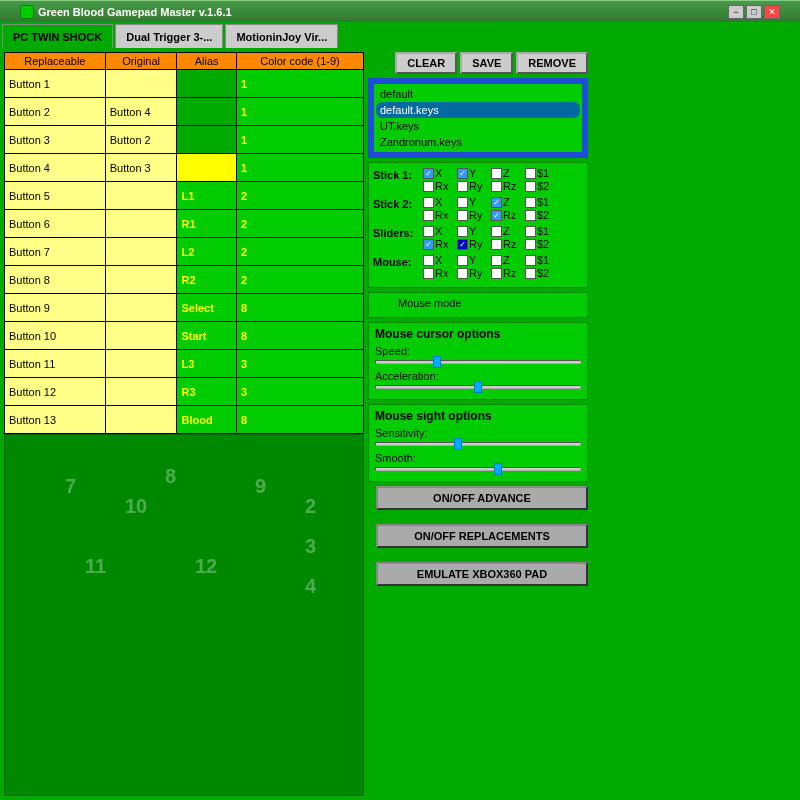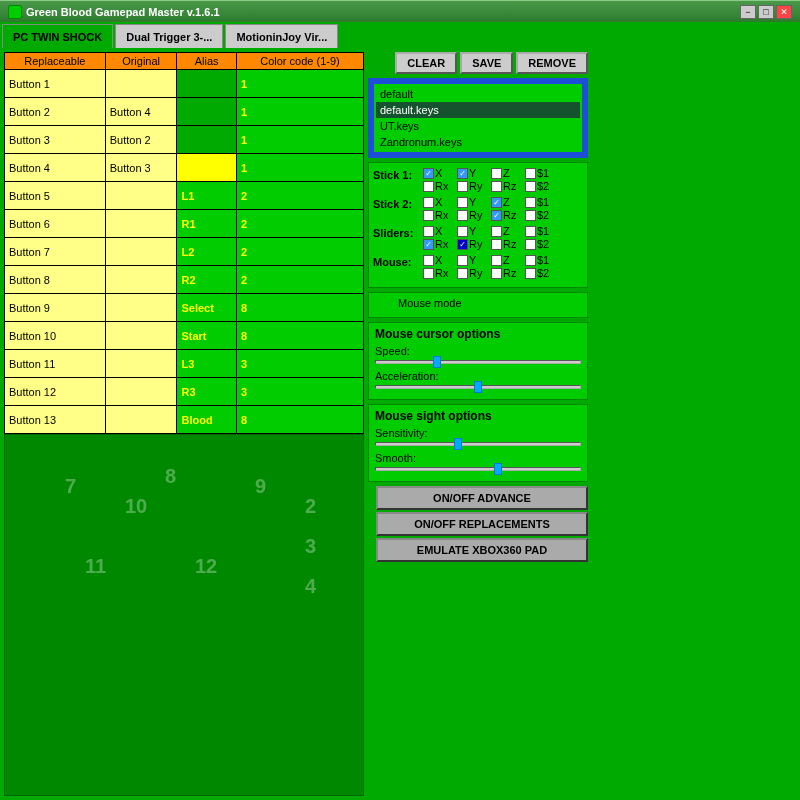--- a/index.html
+++ b/index.html
@@ -4,21 +4,21 @@
   <style>
     * { box-sizing: border-box; margin: 0; padding: 0; font-family: Arial, sans-serif; font-size: 11px; }
     body { background: #00aa00; width: 800px; height: 800px; overflow: hidden; }
 
     
     #titlebar {
       background: linear-gradient(to bottom, #4a9a4a, #2d7a2d);
       height: 22px;
       display: flex;
       align-items: center;
-      padding: 0 8px;
+      padding: 0 20px;
       border-top: 1px solid #88cc88;
     }
     #titlebar-icon { width: 14px; height: 14px; background: #00cc00; border: 1px solid #008800; margin-right: 4px; border-radius: 2px; }
     #titlebar-title { color: white; font-size: 11px; font-weight: bold; flex: 1; }
     #titlebar-controls { display: flex; gap: 2px; }
     .titlebar-btn { width: 16px; height: 14px; background: #cccccc; border: 1px solid #666; font-size: 9px; display: flex; align-items: center; justify-content: center; cursor: pointer; }
 
     
     #main { display: flex; flex-direction: column; height: 778px; background: #00aa00; padding: 2px; }
 
@@ -103,21 +103,21 @@
       background: #00cc00;
       border: 6px solid #1d4ed8;
       padding: 2px;
     }
     #profile-label { color: black; padding: 2px 4px; font-size: 11px; }
     .profile-item {
       padding: 2px 4px;
       cursor: pointer;
       font-size: 11px;
     }
-    .profile-item.selected { background: #14532d; color: white; }
+    .profile-item.selected { background: #0369a1; color: white; border-radius: 6px; }
     .profile-item.normal { color: black; }
 
     
     #mouse-mode-section {
       background: #00cc00;
       border: 1px solid #008800;
       padding: 4px;
     }
     .section-title { font-size: 11px; color: black; margin-bottom: 4px; margin-left: 25px; }
     .radio-row { display: flex; gap: 16px; padding: 2px 4px; }
@@ -131,21 +131,21 @@
       border: 1px solid #008800;
       padding: 4px 6px;
     }
     .options-title { font-size: 12px; color: black; margin-bottom: 4px; font-weight: bold; }
     .option-row { margin-bottom: 6px; }
     .option-name { font-size: 11px; color: black; margin-bottom: 2px; }
     .slider-track { height: 4px; background: #cccccc; border: 1px inset #aaa; position: relative; margin: 3px 0; }
     .slider-thumb { width: 8px; height: 12px; background: #00aaff; border: 1px solid #0077cc; position: absolute; top: -5px; left: 30%; cursor: pointer; }
 
     
-    #bottom-buttons { display: flex; flex-direction: column; gap: 2px; margin-left: 8px; }
+    #bottom-buttons { display: flex; flex-direction: column; gap: 14px; margin-left: 8px; }
     .bottom-btn {
       padding: 4px;
       background: #aaaaaa;
       border: 2px outset #888;
       cursor: pointer;
       font-size: 11px;
       font-weight: bold;
       text-align: center;
     }
 

